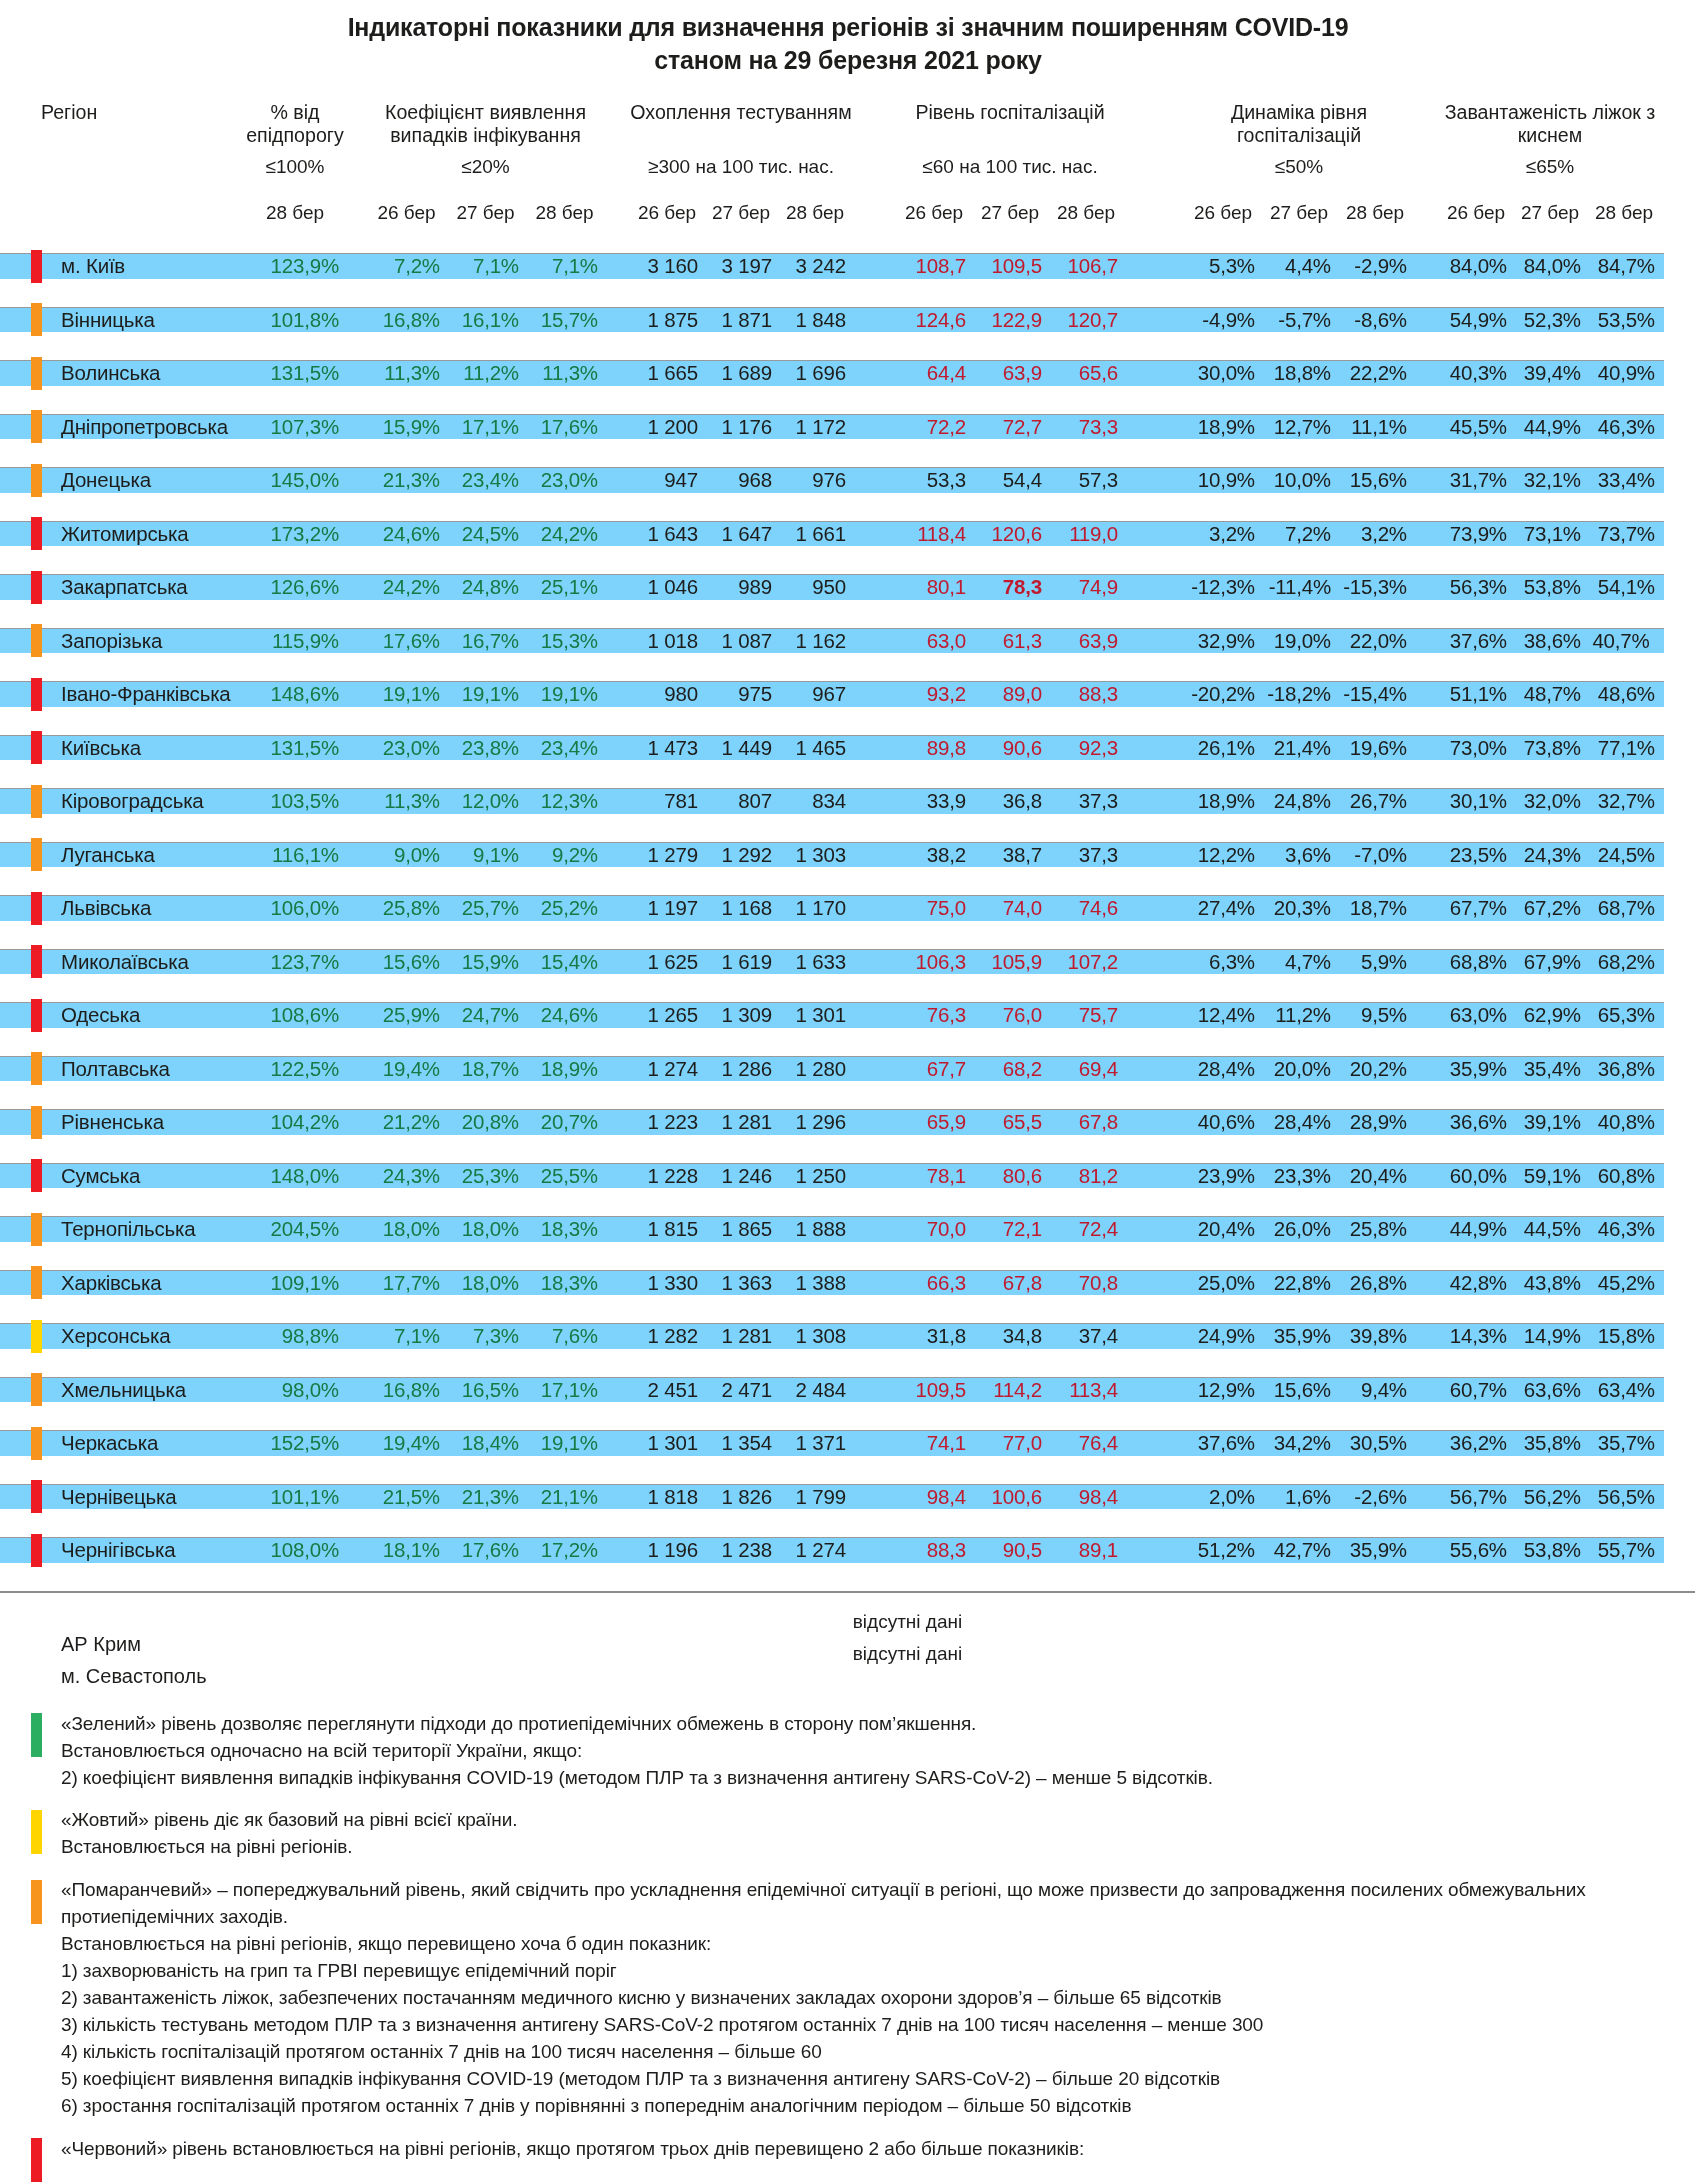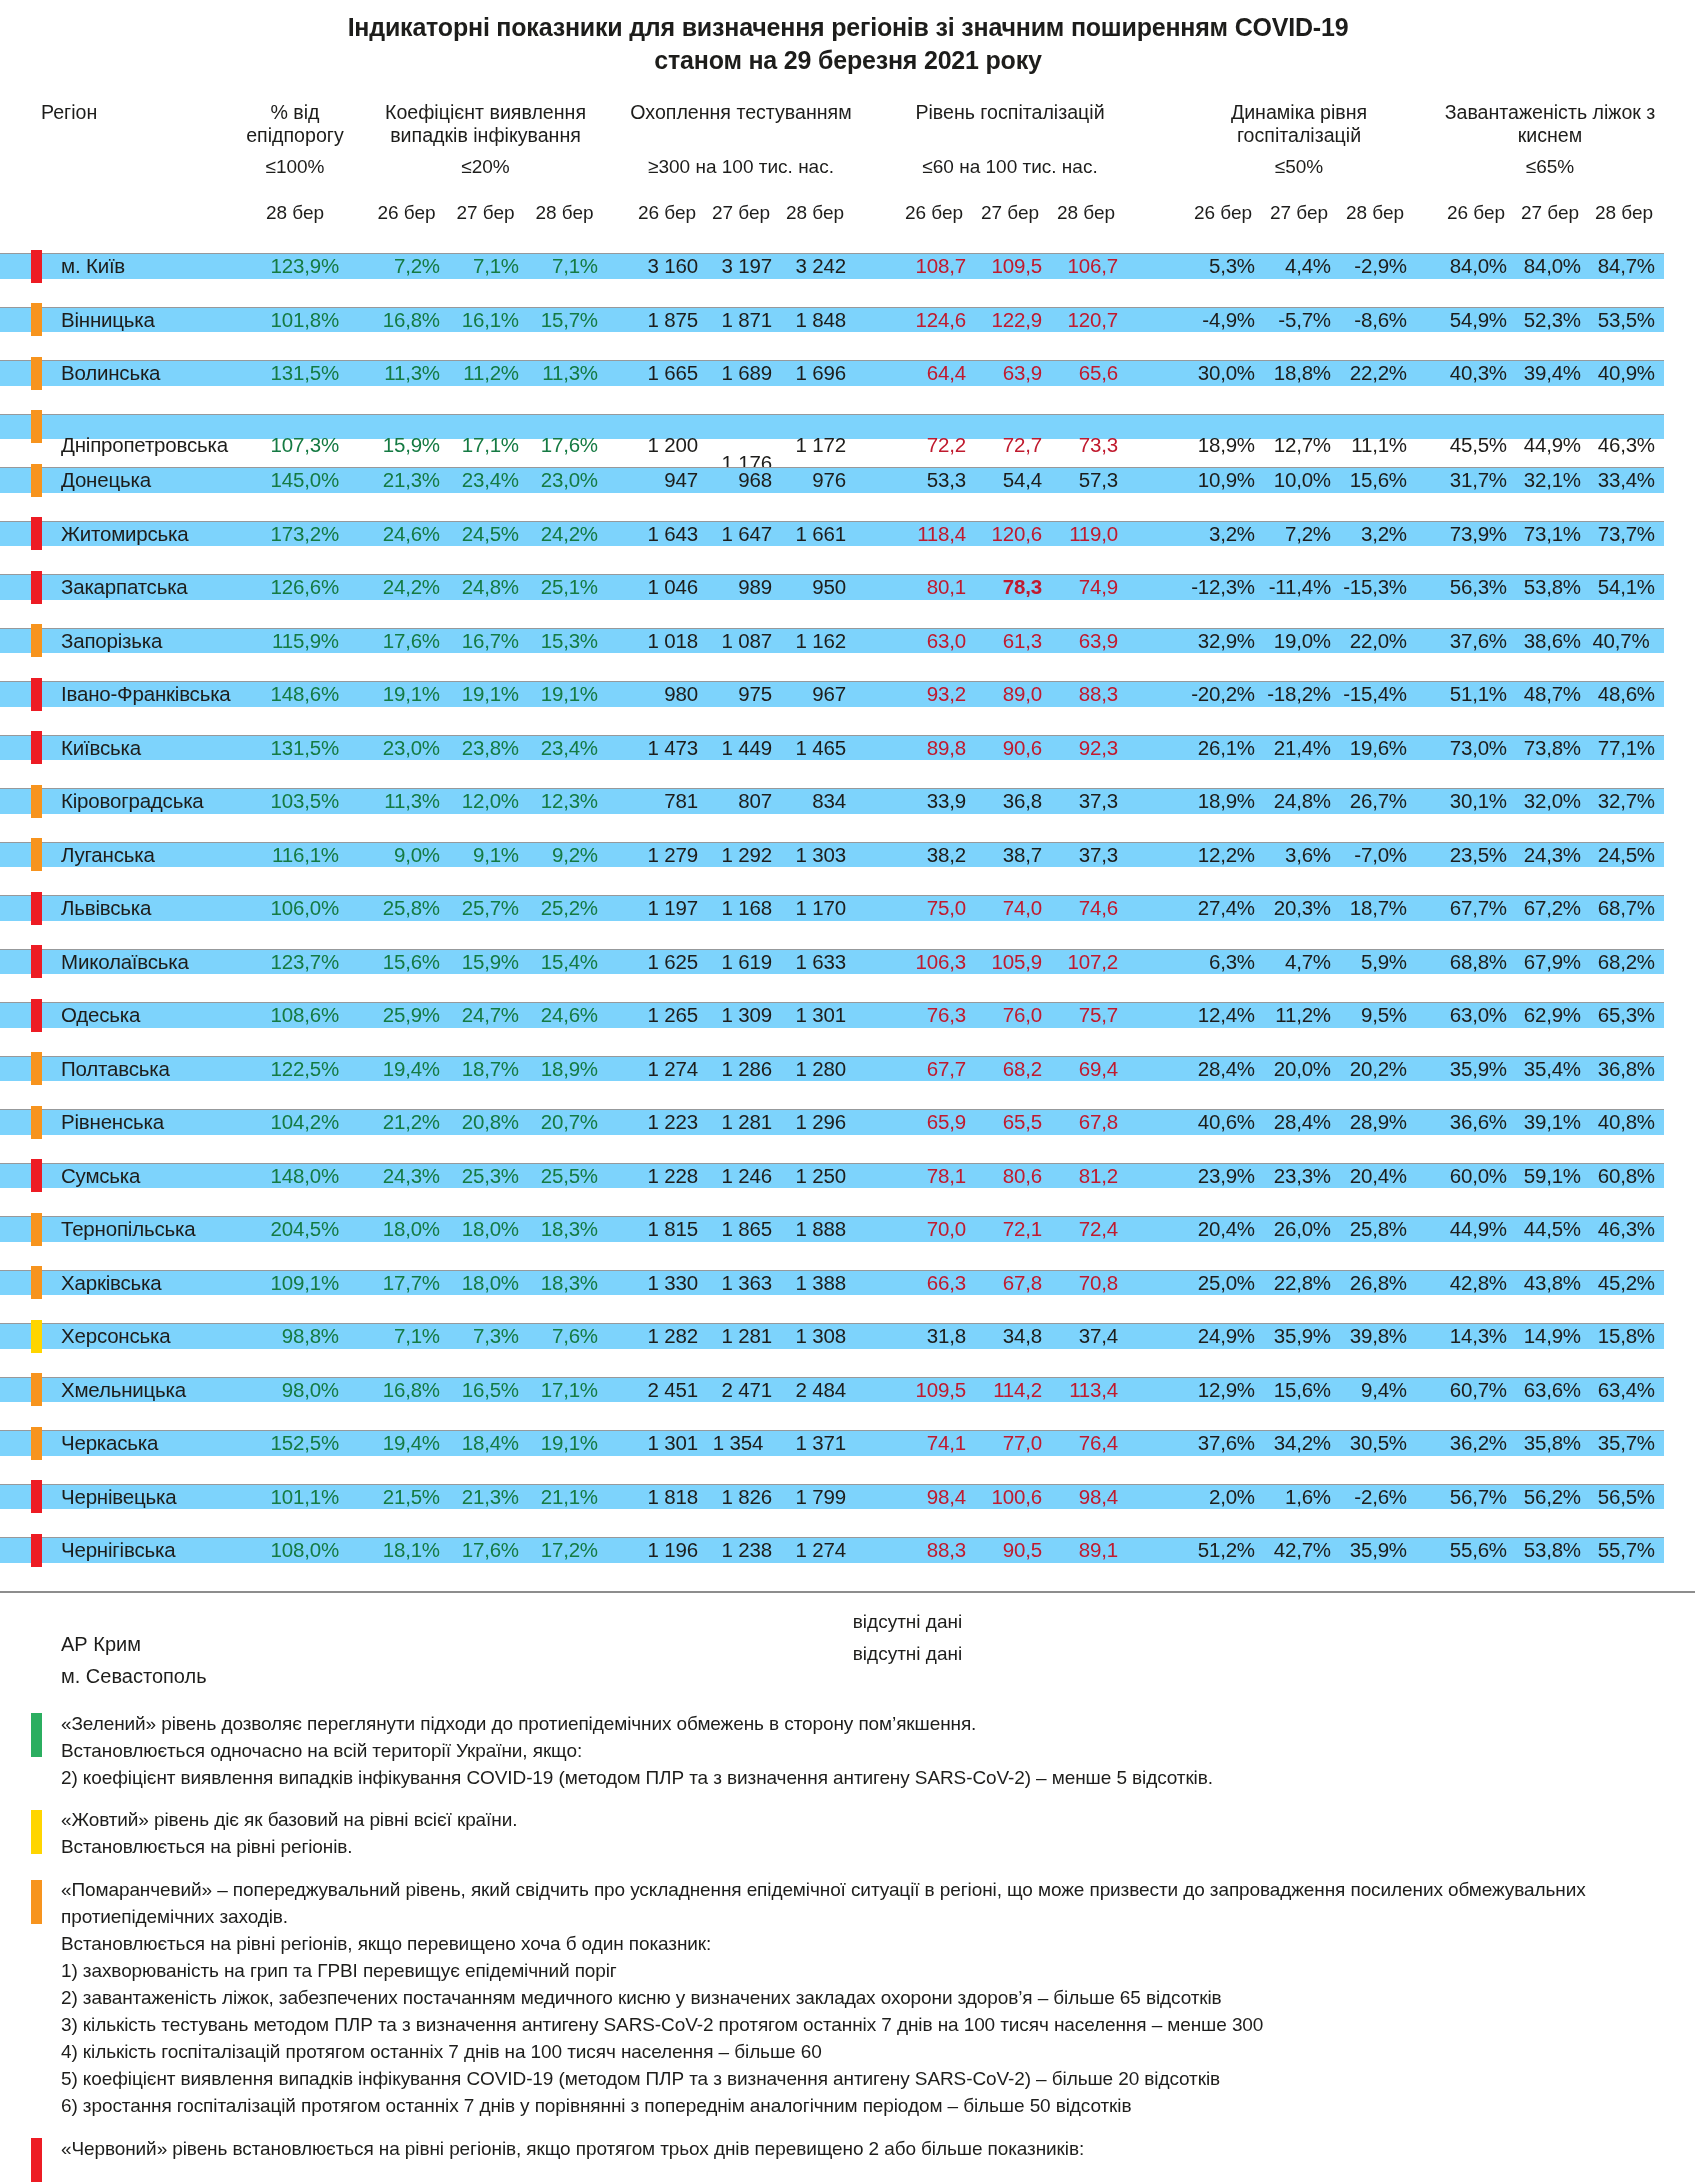--- a/index.html
+++ b/index.html
@@ -144,21 +144,21 @@
       <div class="val" style="grid-column: 21;">39,4%</div>
       <div class="val" style="grid-column: 22;">40,9%</div>
     </div>
     <div class="grid row">
       <div class="rname" style="grid-column: 1;"><span class="bar" style="background: rgb(247, 148, 30);"></span><span>Дніпропетровська</span></div>
       <div class="val green" style="grid-column: 2;">107,3%</div>
       <div class="val green" style="grid-column: 4;">15,9%</div>
       <div class="val green" style="grid-column: 5;">17,1%</div>
       <div class="val green" style="grid-column: 6;">17,6%</div>
       <div class="val" style="grid-column: 8;">1 200</div>
-      <div class="val" style="grid-column: 9; margin-top: 36px;">1 176</div>
+      <div class="val" style="grid-column: 9;">1 176</div>
       <div class="val" style="grid-column: 10;">1 172</div>
       <div class="val redv" style="grid-column: 12;">72,2</div>
       <div class="val redv" style="grid-column: 13;">72,7</div>
       <div class="val redv" style="grid-column: 14;">73,3</div>
       <div class="val" style="grid-column: 16;">18,9%</div>
       <div class="val" style="grid-column: 17;">12,7%</div>
       <div class="val" style="grid-column: 18;">11,1%</div>
       <div class="val" style="grid-column: 20;">45,5%</div>
       <div class="val" style="grid-column: 21;">44,9%</div>
       <div class="val" style="grid-column: 22;">46,3%</div>
@@ -505,21 +505,21 @@
       <div class="val" style="grid-column: 21;">63,6%</div>
       <div class="val" style="grid-column: 22;">63,4%</div>
     </div>
     <div class="grid row">
       <div class="rname" style="grid-column: 1;"><span class="bar" style="background: rgb(247, 148, 30);"></span><span>Черкаська</span></div>
       <div class="val green" style="grid-column: 2;">152,5%</div>
       <div class="val green" style="grid-column: 4;">19,4%</div>
       <div class="val green" style="grid-column: 5;">18,4%</div>
       <div class="val green" style="grid-column: 6;">19,1%</div>
       <div class="val" style="grid-column: 8;">1 301</div>
-      <div class="val" style="grid-column: 9; text-align: center;">1 354</div>
+      <div class="val" style="grid-column: 9;">1 354</div>
       <div class="val" style="grid-column: 10;">1 371</div>
       <div class="val redv" style="grid-column: 12;">74,1</div>
       <div class="val redv" style="grid-column: 13;">77,0</div>
       <div class="val redv" style="grid-column: 14;">76,4</div>
       <div class="val" style="grid-column: 16;">37,6%</div>
       <div class="val" style="grid-column: 17;">34,2%</div>
       <div class="val" style="grid-column: 18;">30,5%</div>
       <div class="val" style="grid-column: 20;">36,2%</div>
       <div class="val" style="grid-column: 21;">35,8%</div>
       <div class="val" style="grid-column: 22;">35,7%</div>

